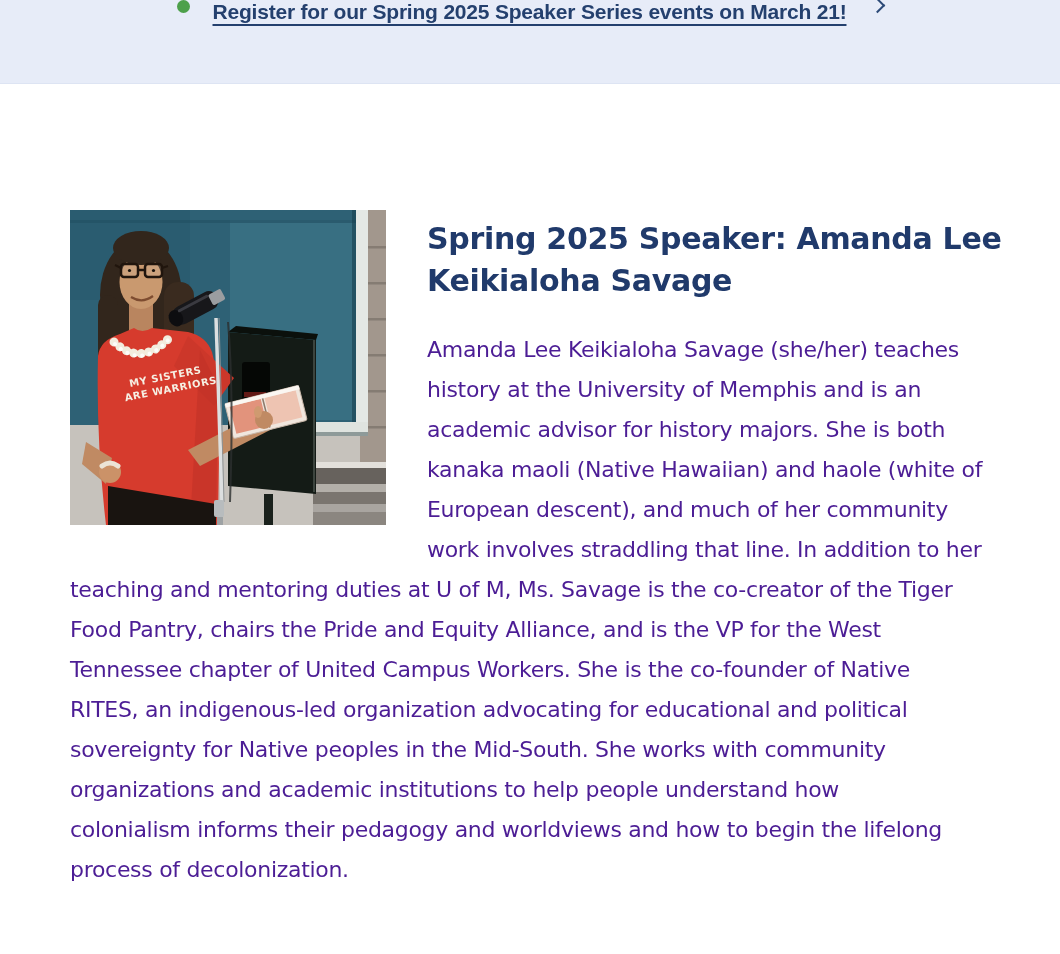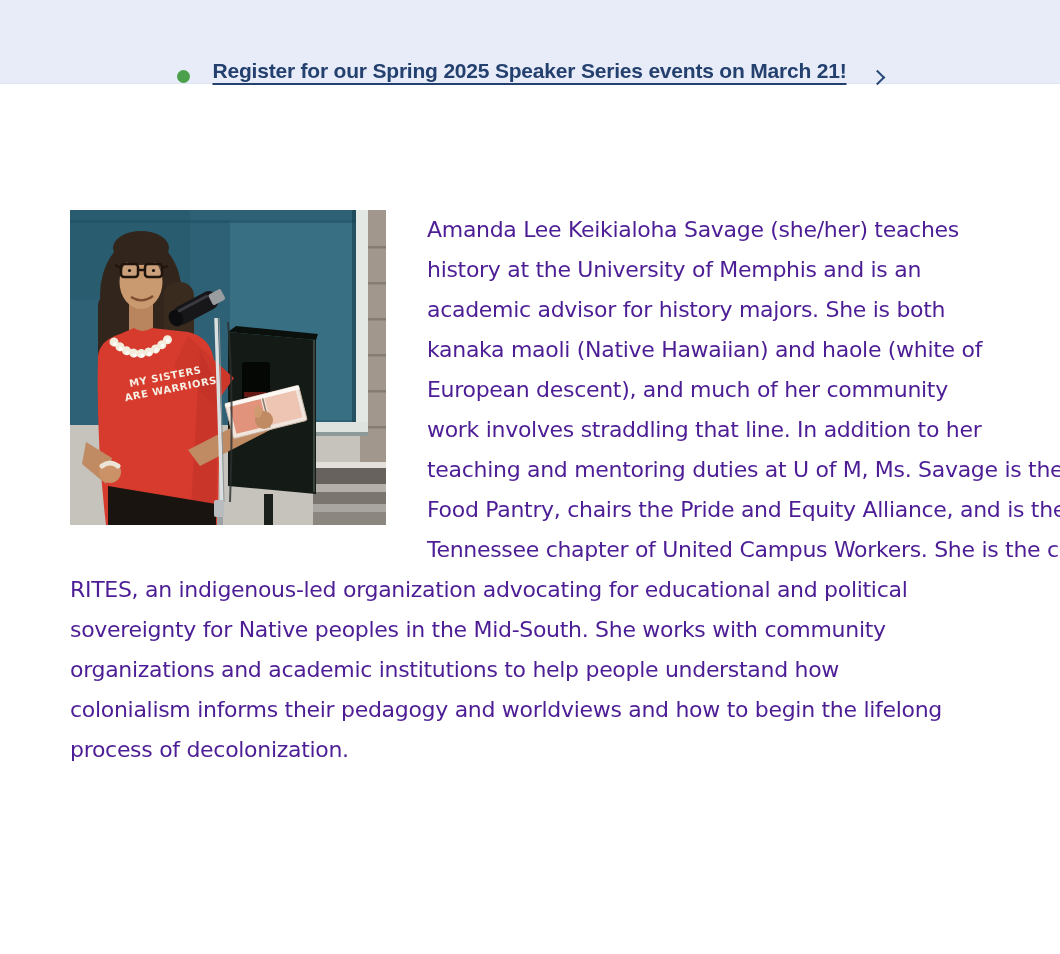--- a/index.html
+++ b/index.html
@@ -9,21 +9,21 @@
     font-family: "DejaVu Sans", sans-serif;
     overflow: hidden;
   }
 
   
   .banner {
     height: 84px;
     background: #e7ecf8;
     border-bottom: 1px solid #dde4f3;
     display: flex;
-    align-items: flex-end;
+    align-items: flex-start;
     justify-content: center;
     gap: 23px;
   }
   .banner .dot {
     width: 13px; height: 13px;
     border-radius: 50%;
     background: #4da04b;
     flex: 0 0 auto;
   }
   .banner a.banner-link {
@@ -185,20 +185,22 @@
 
         <g transform="rotate(-28 126 97)">
           <rect x="100" y="88" width="50" height="19" rx="9.5" fill="#17171a"></rect>
           <ellipse cx="103" cy="97.5" rx="7" ry="8.5" fill="#0d0d10"></ellipse>
           <rect x="108" y="91" width="34" height="3" rx="1.5" fill="#3a3a40"></rect>
           <rect x="142" y="92" width="14" height="12" rx="2" fill="#9a9da0"></rect>
         </g>
       </svg>
     </figure>
 
+    <h1 class="page-title">Spring 2025 Speaker: Amanda Lee
+Keikialoha Savage</h1>
 
     <p class="bio">Amanda Lee Keikialoha Savage (she/her) teaches
 history at the University of Memphis and is an
 academic advisor for history majors. She is both
 kanaka maoli (Native Hawaiian) and haole (white of
 European descent), and much of her community
 work involves straddling that line. In addition to her
 teaching and mentoring duties at U of M, Ms. Savage is the co-creator of the Tiger
 Food Pantry, chairs the Pride and Equity Alliance, and is the VP for the West
 Tennessee chapter of United Campus Workers. She is the co-founder of Native

